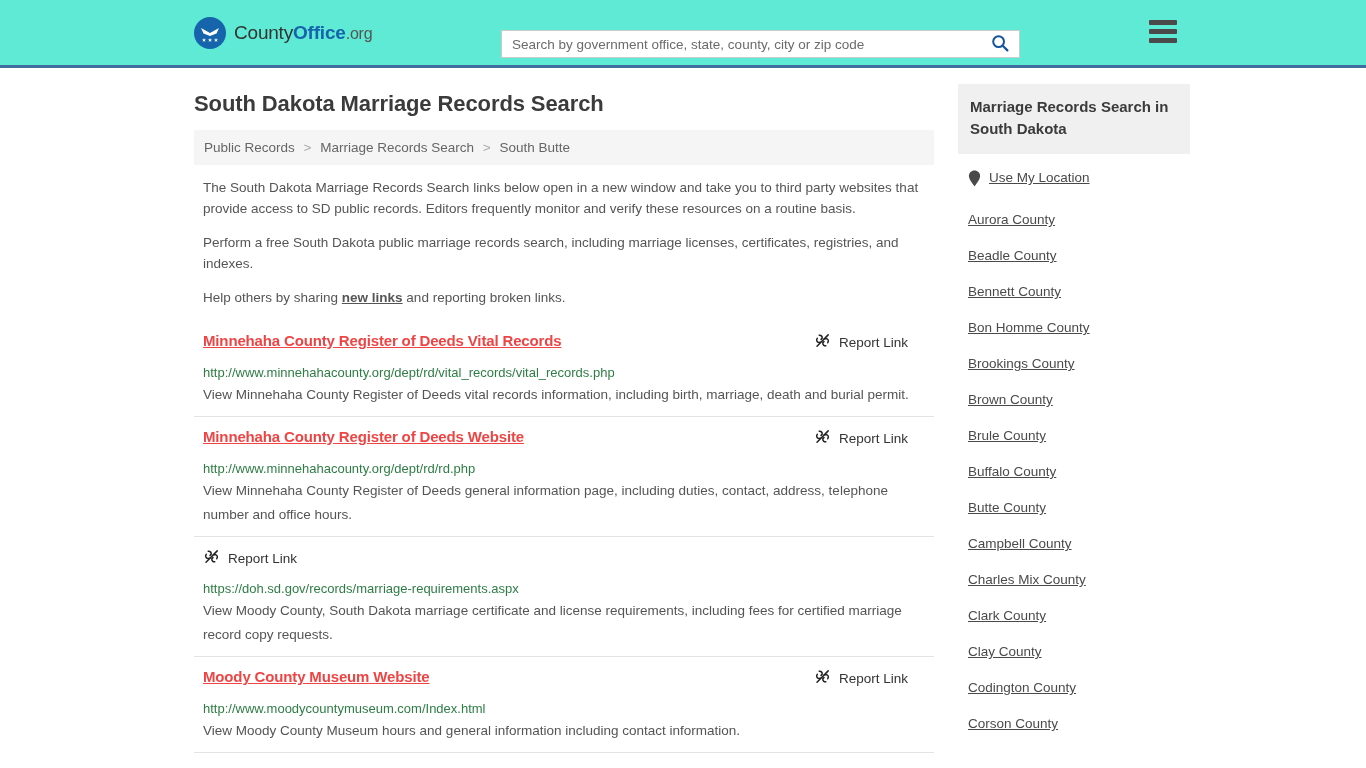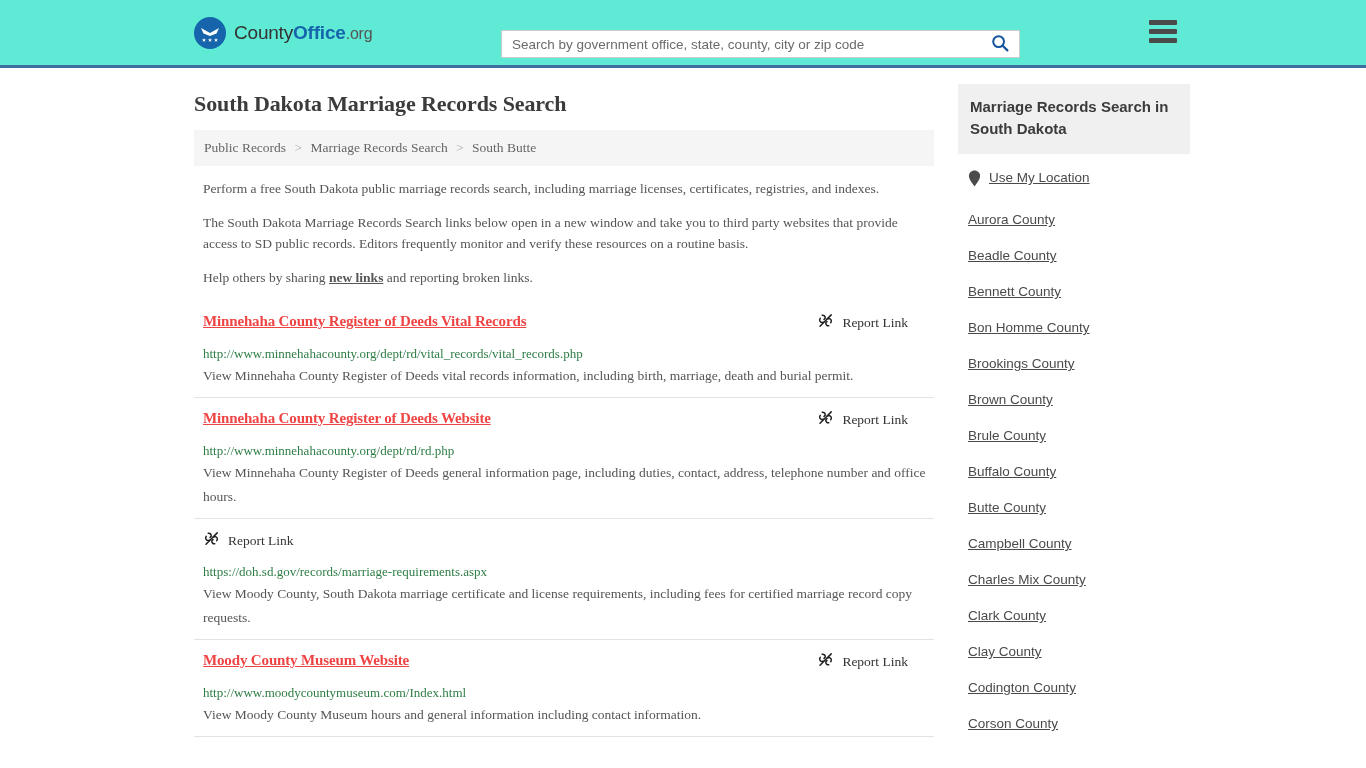--- a/index.html
+++ b/index.html
@@ -98,21 +98,21 @@
 
   
   .page {
     width: 1366px;
     padding-left: 194px;
     padding-right: 186px;
     padding-top: 16px;
     display: flex;
     gap: 24px;
   }
-  .content-col { width: 740px; flex: none; font-family: Liberation Serif, serif; }
+  .content-col { width: 740px; flex: none; }
   .side-col { width: 232px; flex: none; }
 
   h1.page-title {
     font-size: 22px;
     line-height: 28px;
     font-weight: bold;
     color: #3b3b3b;
     margin: 6px 0 12px 0;
     letter-spacing: -0.1px;
   }
@@ -256,22 +256,22 @@
     <h1 class="page-title">South Dakota Marriage Records Search</h1>
 
     <div class="breadcrumb">
       <a href="#">Public Records</a>
       <span class="sep">&gt;</span>
       <a href="#">Marriage Records Search</a>
       <span class="sep">&gt;</span>
       <span class="current">South Butte</span>
     </div>
 
+    <p class="intro-p">The South Dakota Marriage Records Search links below open in a new window and take you to third party websites that provide access to SD public records. Editors frequently monitor and verify these resources on a routine basis.</p>
     <p class="intro-p">Perform a free South Dakota public marriage records search, including marriage licenses, certificates, registries, and indexes.</p>
-    <p class="intro-p">The South Dakota Marriage Records Search links below open in a new window and take you to third party websites that provide access to SD public records. Editors frequently monitor and verify these resources on a routine basis.</p>
     <p class="intro-p"><span>Help others by sharing </span><a href="#">new links</a><span> and reporting broken links.</span></p>
 
     <div class="result">
       <div class="result-head">
         <a class="result-title" href="#">Minnehaha County Register of Deeds Vital Records</a>
         <a class="report-link" href="#">
           <span>
             <svg width="17" height="17" viewBox="0 0 17 17" aria-hidden="true">
               <path d="M5.2 3.2 A2.6 2.6 0 0 1 8.2 6.1 L7.0 7.4" fill="none" stroke="#222" stroke-width="1.5" stroke-linecap="round"></path>
               <path d="M11.8 13.8 A2.6 2.6 0 0 1 8.8 10.9 L10.0 9.6" fill="none" stroke="#222" stroke-width="1.5" stroke-linecap="round"></path>

